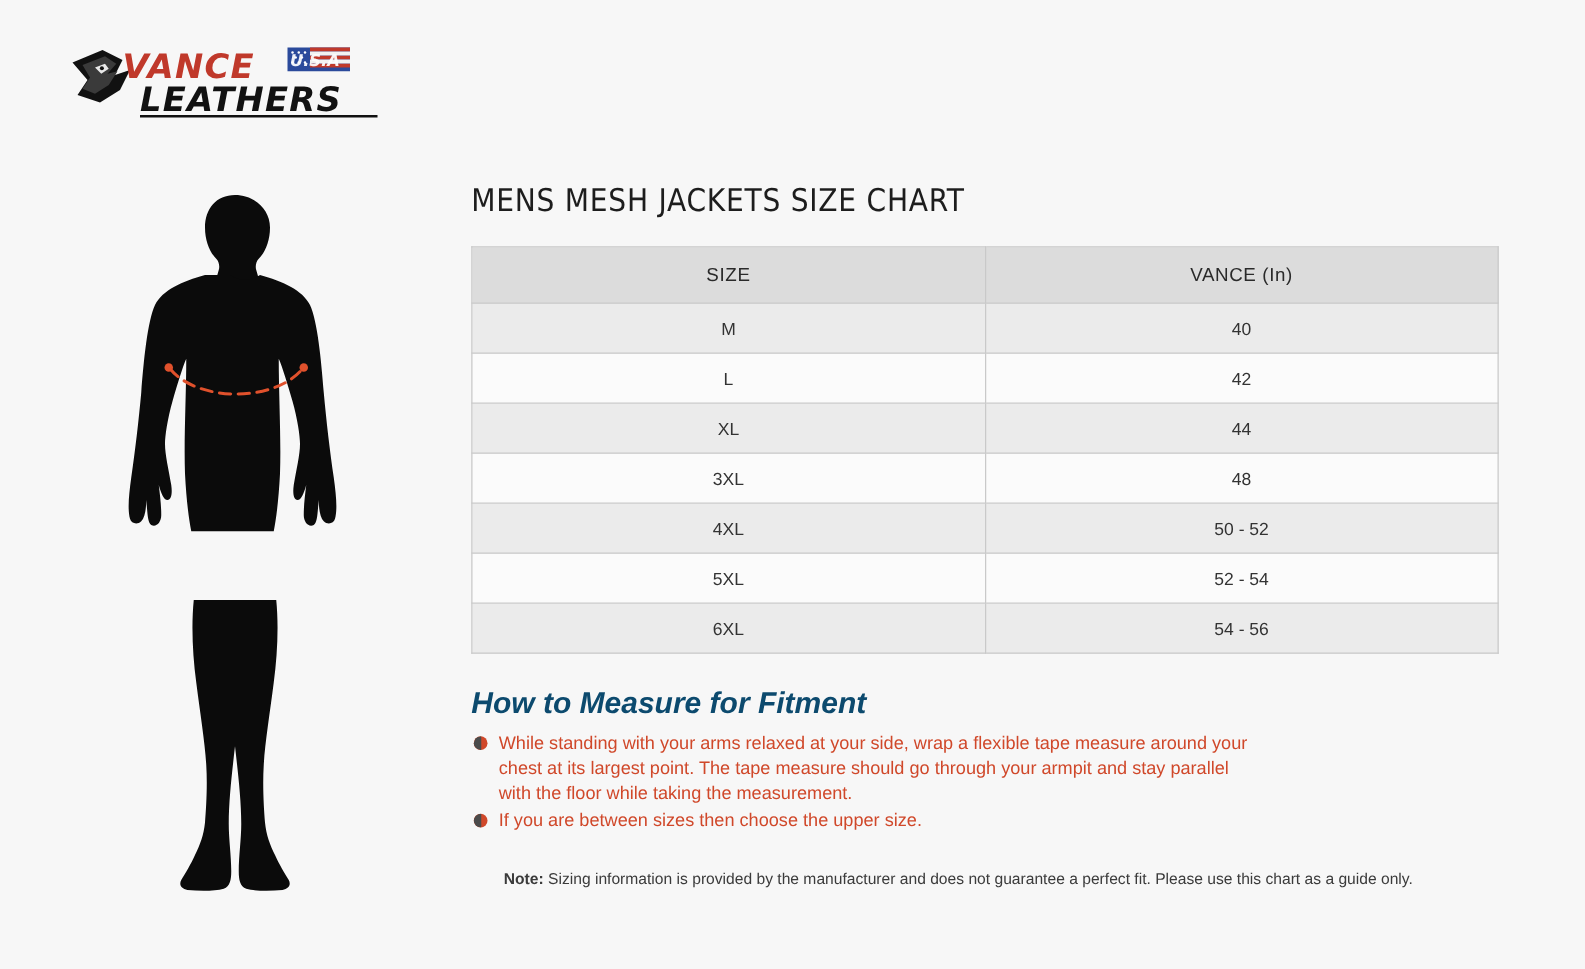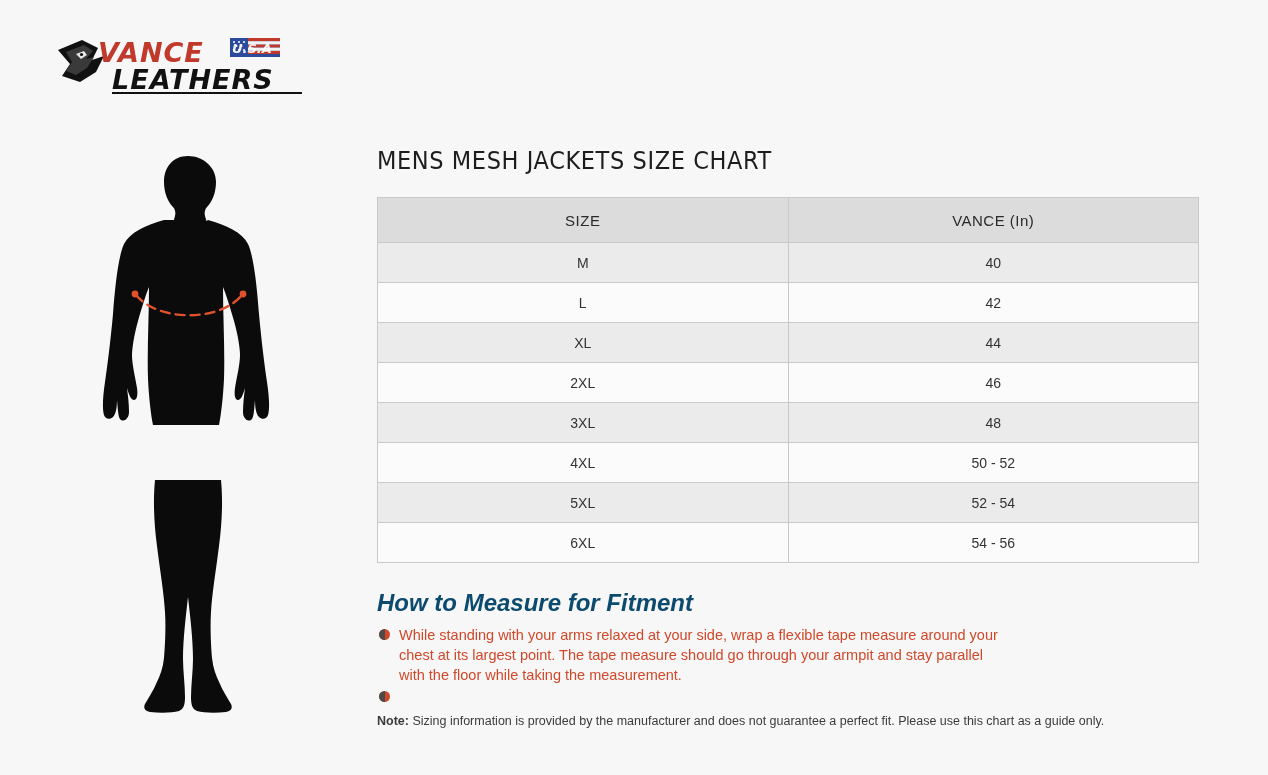--- a/index.html
+++ b/index.html
@@ -124,20 +124,21 @@
     background: #4b4b4b;
     border-top-left-radius: 11px;
     border-bottom-left-radius: 11px;
   }
 
   .note {
     margin-top: 28px;
     font-size: 12.5px;
     color: #3b3b3b;
     line-height: 17px;
+    margin-left: 26px;
   }
   .note b { font-weight: 700; }
 </style>
 </head>
 <body>
 
 <div class="logo">
   <svg width="250" height="62" viewBox="0 0 250 62" xmlns="http://www.w3.org/2000/svg">
 
     <g>
@@ -277,24 +278,20 @@
       </tr>
       <tr>
         <td>L</td>
         <td>42</td>
       </tr>
       <tr>
         <td>XL</td>
         <td>44</td>
       </tr>
       <tr>
-        <td>2XL</td>
-        <td>46</td>
-      </tr>
-      <tr>
         <td>3XL</td>
         <td>48</td>
       </tr>
       <tr>
         <td>4XL</td>
         <td>50 - 52</td>
       </tr>
       <tr>
         <td>5XL</td>
         <td>52 - 54</td>
@@ -308,20 +305,21 @@
 
   <h2 class="howto-title">How to Measure for Fitment</h2>
 
   <ul class="howto-list">
     <li>
       <span class="bullet"></span>
       <span>While standing with your arms relaxed at your side, wrap a flexible tape measure around your chest at its largest point. The tape measure should go through your armpit and stay parallel with the floor while taking the measurement.</span>
     </li>
     <li>
       <span class="bullet"></span>
+      <span>If you are between sizes then choose the upper size.</span>
     </li>
   </ul>
 
   <p class="note">
     <b>Note:</b><span> Sizing information is provided by the manufacturer and does not guarantee a perfect fit. Please use this chart as a guide only.</span>
   </p>
 
 </div>
 
 </body></html>

